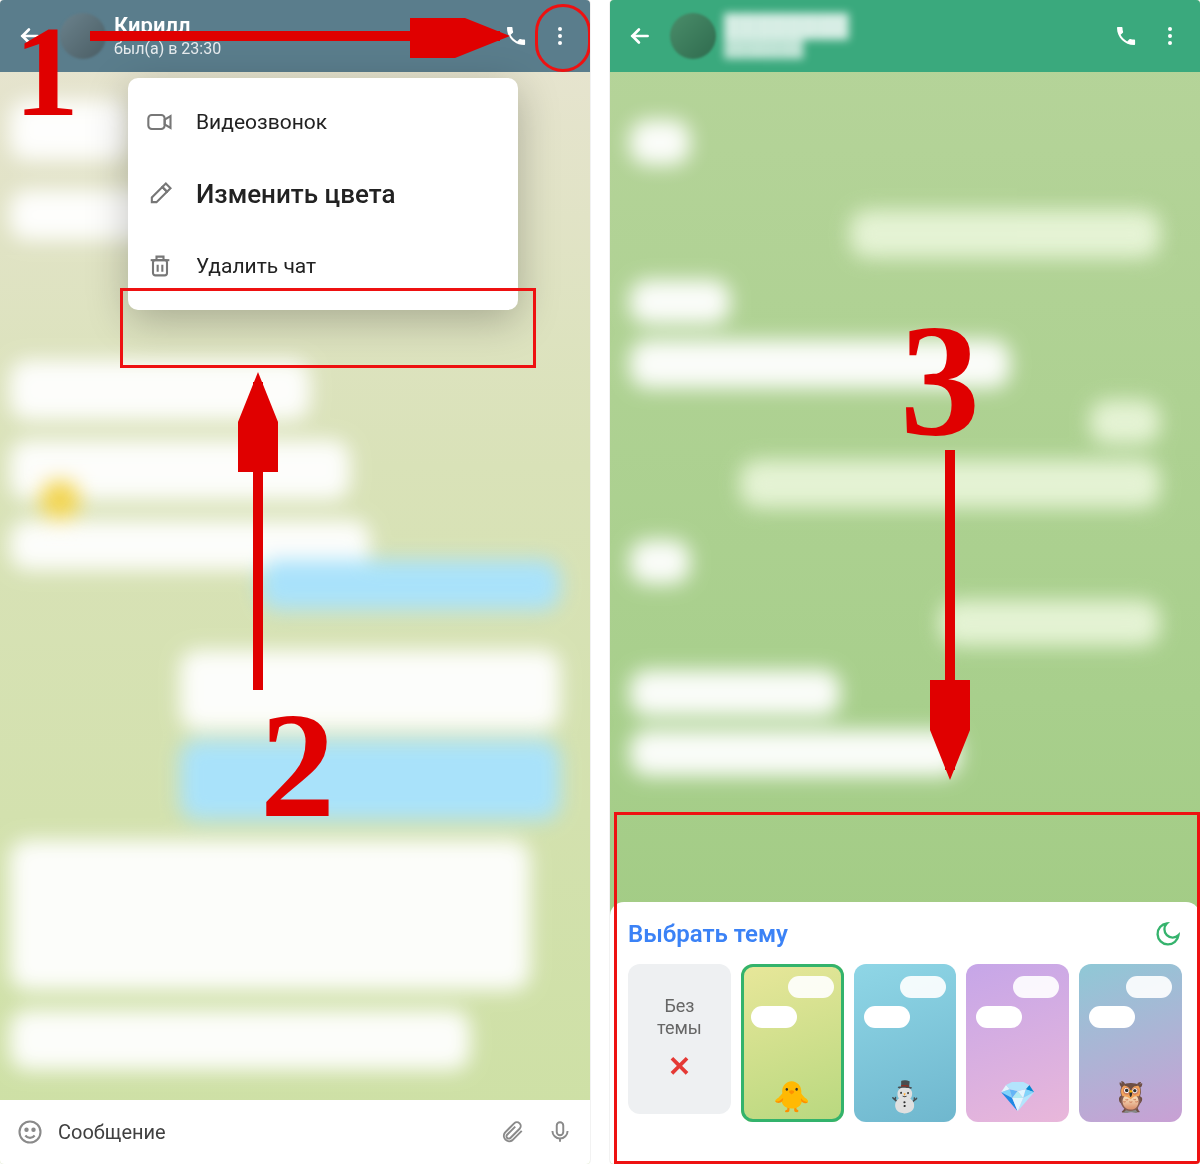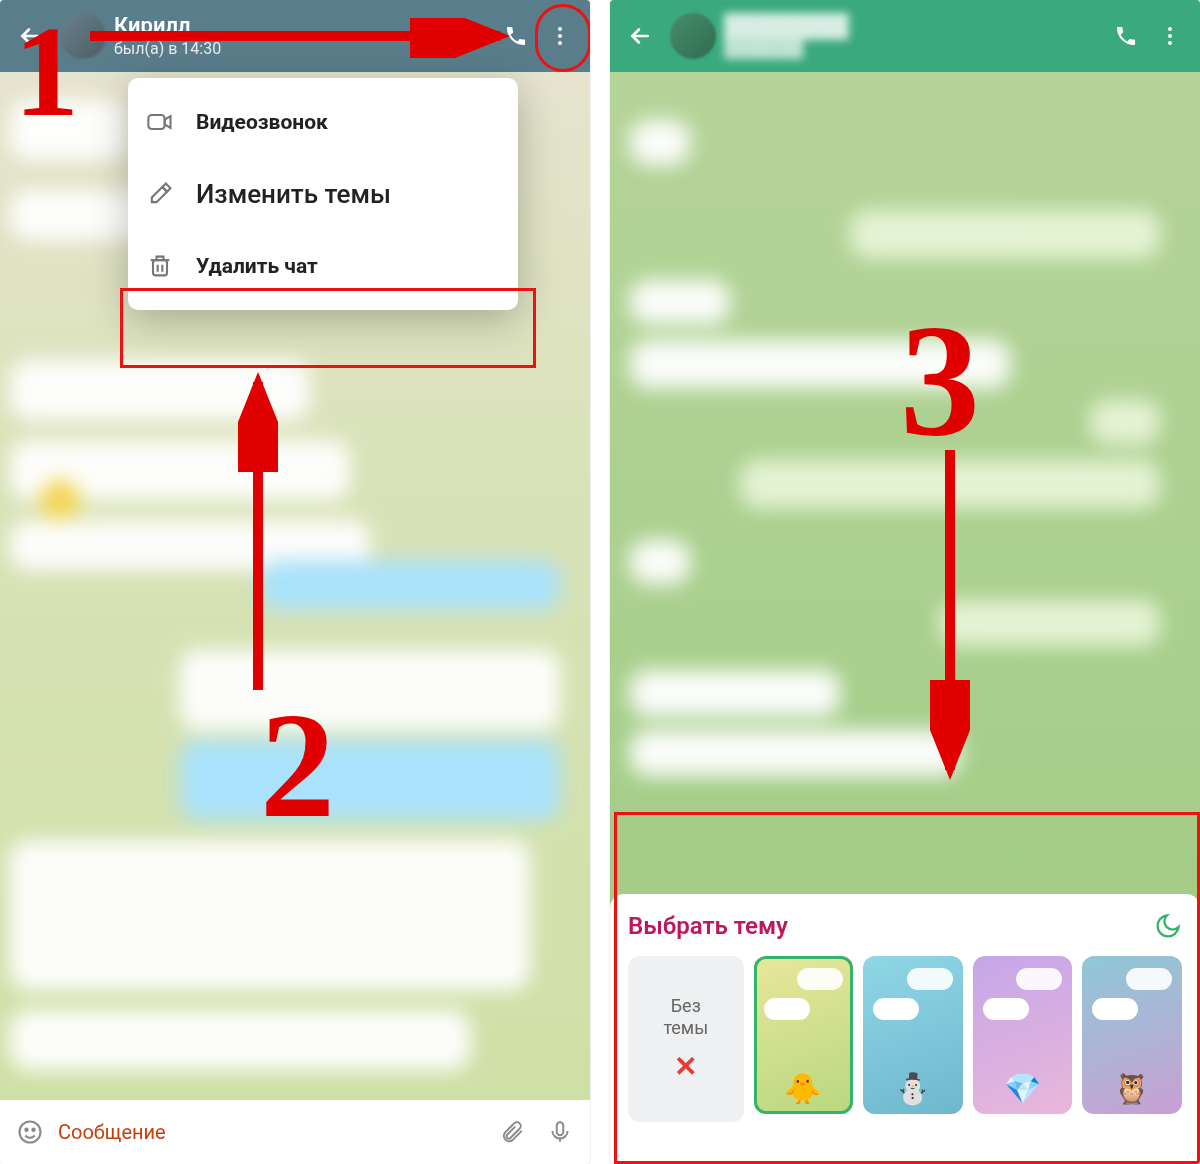--- a/index.html
+++ b/index.html
@@ -12,40 +12,40 @@
   .header{position:relative;height:72px;display:flex;align-items:center;padding:0 8px;color:#fff;z-index:5;}
   .header.left{background:#5a7d8c;}
   .header.right{background:#3aa97d;}
   .hbtn{width:44px;height:44px;display:flex;align-items:center;justify-content:center;color:#fff;flex:0 0 44px;}
   .avatar{width:46px;height:46px;border-radius:50%;background:linear-gradient(135deg,#6b828c,#4a5d64);margin:0 8px;flex:0 0 46px;filter:blur(1px);}
   .hname{font-weight:600;font-size:22px;line-height:1;}
   .hstatus{font-size:16px;opacity:.85;margin-top:2px;}
   .hspacer{flex:1;}
   
   .menu{position:absolute;top:78px;left:128px;width:390px;background:#fff;border-radius:10px;box-shadow:0 10px 40px rgba(0,0,0,.25);padding:8px 0;z-index:10;}
-  .mitem{display:flex;align-items:center;height:72px;padding:0 18px;font-size:21px;color:#222;gap:22px;font-weight:bold;}
+  .mitem{display:flex;align-items:center;height:72px;padding:0 18px;font-size:21px;color:#222;gap:22px;}
   .micon{width:28px;height:28px;color:#777;flex:0 0 28px;}
   .mitem.hl{font-size:26px;font-weight:500;}
   .hlbox{position:absolute;border:3px solid #e11;pointer-events:none;z-index:20;}
   
   .inputbar{position:absolute;left:0;right:0;bottom:0;height:64px;background:#fff;display:flex;align-items:center;padding:0 10px;gap:8px;z-index:5;}
   .ibtn{width:40px;height:40px;display:flex;align-items:center;justify-content:center;color:#8a8a8a;}
-  .itext{flex:1;font-size:20px;color:#c2410c;}
+  .itext{flex:1;font-size:20px;color:#404040;}
   
   .rednum{position:absolute;color:#e00000;font-weight:700;font-family:Georgia,'Times New Roman',serif;z-index:30;pointer-events:none;line-height:1;}
   .redarrow{position:absolute;z-index:29;pointer-events:none;}
   
   .phone.right{background:linear-gradient(180deg,#b6d49a 0%,#a8cf8c 60%,#9ec97f 100%);}
   .sheet{position:absolute;left:0;right:0;bottom:0;background:#fff;border-radius:14px 14px 0 0;padding:18px 18px 24px 18px;z-index:6;}
-  .sheet-title{display:flex;align-items:center;justify-content:space-between;font-size:24px;font-weight:600;color:#be185d;margin-bottom:16px;}
+  .sheet-title{display:flex;align-items:center;justify-content:space-between;font-size:24px;font-weight:600;color:#3b82f6;margin-bottom:16px;}
   .themes{display:flex;gap:10px;margin-bottom:18px;}
   .theme{flex:1;height:150px;border-radius:12px;position:relative;display:flex;flex-direction:column;align-items:center;justify-content:flex-end;padding-bottom:8px;font-size:30px;overflow:hidden;}
   .theme .mini1{position:absolute;top:12px;right:10px;width:46px;height:22px;border-radius:11px;background:rgba(255,255,255,.9);}
   .theme .mini2{position:absolute;top:42px;left:10px;width:46px;height:22px;border-radius:11px;background:#fff;}
-  .theme.no{background:#eef0f2;justify-content:center;gap:6px;padding:8px;}
+  .theme.no{background:#eef0f2;justify-content:center;gap:6px;padding:0;}
   .theme.no .lbl{font-size:18px;color:#666;text-align:center;line-height:1.2;}
   .theme.sel{outline:3px solid #33b36c;outline-offset:-3px;}
   .applybtn{height:60px;background:#35b36d;color:#fff;border-radius:10px;display:flex;align-items:center;justify-content:center;font-size:20px;font-weight:500;}
   svg{display:block;}
 </style>
 </head>
 <body>
 
 <div class="stage">
 
@@ -69,21 +69,21 @@
     <div class="header left">
       <div class="hbtn">
         <svg width="26" height="26" viewBox="0 0 24 24" fill="none" stroke="currentColor" stroke-width="2.5" stroke-linecap="round">
             <path d="M19 12H5"></path>
             <path d="M11 18l-6-6 6-6"></path>
           </svg>
       </div>
       <div class="avatar"></div>
       <div>
         <div class="hname">Кирилл</div>
-        <div class="hstatus">был(а) в 14:30</div>
+        <div class="hstatus">был(а) в 23:30</div>
       </div>
       <div class="hspacer"></div>
       <div class="hbtn">
         <svg width="24" height="24" viewBox="0 0 24 24" fill="currentColor">
             <path d="M6.6 10.8c1.4 2.8 3.8 5.1 6.6 6.6l2.2-2.2c.3-.3.7-.4 1-.2 1.2.4 2.4.6 3.7.6.6 0 1 .4 1 1v3.4c0 .6-.4 1-1 1C10.6 21 3 13.4 3 4c0-.6.4-1 1-1h3.5c.6 0 1 .4 1 1 0 1.3.2 2.5.6 3.7.1.3 0 .7-.2 1l-2.3 2.1z"></path>
           </svg>
       </div>
       <div class="hbtn">
         <svg width="24" height="24" viewBox="0 0 24 24" fill="currentColor">
             <circle cx="12" cy="5" r="2"></circle>
@@ -105,21 +105,21 @@
           </span>
         <span>Видеозвонок</span>
       </div>
       <div class="mitem hl">
         <span class="micon">
             <svg viewBox="0 0 24 24" width="28" height="28" fill="none" stroke="currentColor" stroke-width="1.8">
               <path d="M14 6l4 4-9 9H5v-4z"></path>
               <path d="M17 3l4 4-3 3-4-4z"></path>
             </svg>
           </span>
-        <span>Изменить темы</span>
+        <span>Изменить цвета</span>
       </div>
       <div class="mitem">
         <span class="micon">
             <svg viewBox="0 0 24 24" width="28" height="28" fill="none" stroke="currentColor" stroke-width="1.8">
               <path d="M4 7h16"></path>
               <path d="M9 7V4h6v3"></path>
               <rect x="6" y="7" width="12" height="13" rx="2"></rect>
               <path d="M10 11v6M14 11v6"></path>
             </svg>
           </span>

